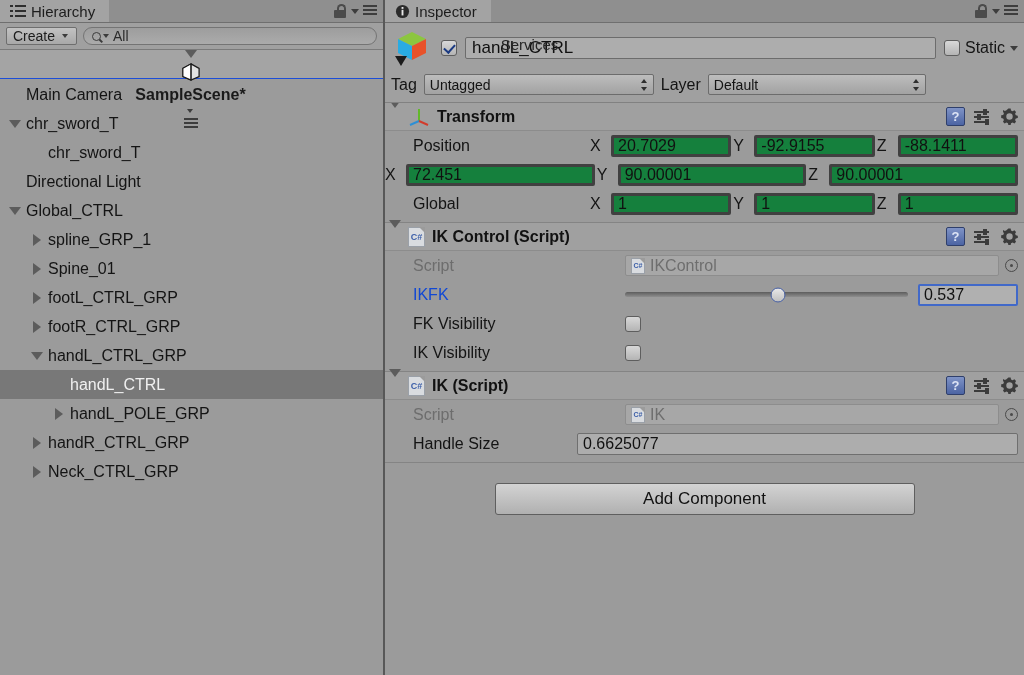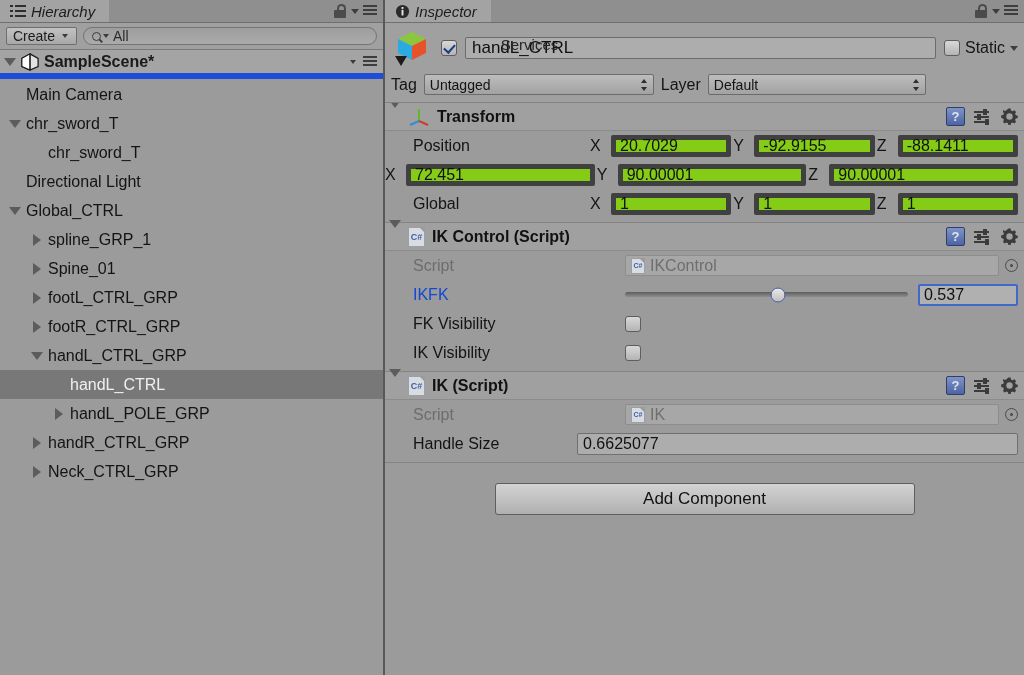--- a/index.html
+++ b/index.html
@@ -18,21 +18,21 @@
     display: flex; align-items: stretch; position: relative;
     border-bottom: 1px solid #6f6f6f;
   }
   .tab {
     display: flex; align-items: center; gap: 5px;
     padding: 0 14px 0 10px; font-size: 15px; color: #1d1d1d;
     background: #a3a3a3; position: relative;
   }
   .tab.inactive { background: #8f8f8f; color: #262626; margin-top: 44px; }
   .tab-spacer { flex: 1; background: #8f8f8f; }
-  .tab.active { background: #a3a3a3; font-style: italic; }
+  .tab.active { background: #a3a3a3; }
   .tabbar-right {
     display: flex; align-items: center; gap: 4px;
     padding: 0 6px 0 0; background: #8f8f8f;
   }
 
   
   .lock { width: 13px; height: 14px; position: relative; display:inline-block; }
   .lock .shackle {
     position: absolute; left: 3px; top: 0; width: 9px; height: 8px;
     border: 2px solid #4b4b4b; border-bottom: none;
@@ -83,21 +83,21 @@
     content: ""; position: absolute; right: -3px; bottom: -2px;
     width: 4px; height: 1.6px; background: #3c3c3c; transform: rotate(45deg);
   }
   .mini-tri {
     width: 0; height: 0; border-left: 3.5px solid transparent;
     border-right: 3.5px solid transparent; border-top: 4px solid #3c3c3c;
     flex: none; margin-right: 2px;
   }
   .scene-row {
     height: 29px; background: #a4a4a4; display: flex; align-items: center;
-    padding: 0 6px 0 4px; gap: 5px; border-bottom: 6px solid #1d4ed8;
+    padding: 0 6px 0 4px; gap: 5px; border-bottom: 1px solid #1d4ed8; flex-direction: column;
   }
   .scene-name { font-size: 16px; font-weight: bold; color: #1a1a1a; flex: 1; }
   .tri-down {
     width: 0; height: 0; border-left: 6px solid transparent;
     border-right: 6px solid transparent; border-top: 8px solid #5c5c5c;
     flex: none;
   }
   .tri-right {
     width: 0; height: 0; border-top: 6px solid transparent;
     border-bottom: 6px solid transparent; border-left: 8px solid #5c5c5c;
@@ -204,21 +204,21 @@
   }
   .cs-icon.tiny { width: 14px; height: 16px; font-size: 7px; }
 
   .prop-row { height: 29px; display: flex; align-items: center; padding: 0 6px 0 0; }
   .prop-label { width: 218px; padding-left: 28px; font-size: 16px; color: #141414; }
   .prop-label.dim { color: #6d6d6d; }
   .prop-label.link { color: #1148d4; }
 
   .vec-axis { font-size: 16px; color: #141414; width: 18px; text-align: left; }
   .num-field {
-    height: 22px; background: #84cc16; border: 5px solid #404040;
+    height: 22px; background: #15803d; border: 3px solid #404040;
     border-radius: 2px; display: flex; align-items: center; padding: 0 4px;
     font-size: 16px; color: #111; flex: 1; min-width: 0;
   }
   .vec-group { display: flex; align-items: center; gap: 2px; flex: 1; }
   .vec-cell { display: flex; align-items: center; gap: 3px; flex: 1; min-width: 0; }
 
   .obj-field {
     flex: 1; height: 21px; background: #a7a7a7; border: 1px solid #8d8d8d;
     border-radius: 2px; display: flex; align-items: center; gap: 5px;
     padding: 0 5px; font-size: 16px; color: #6e6e6e;

